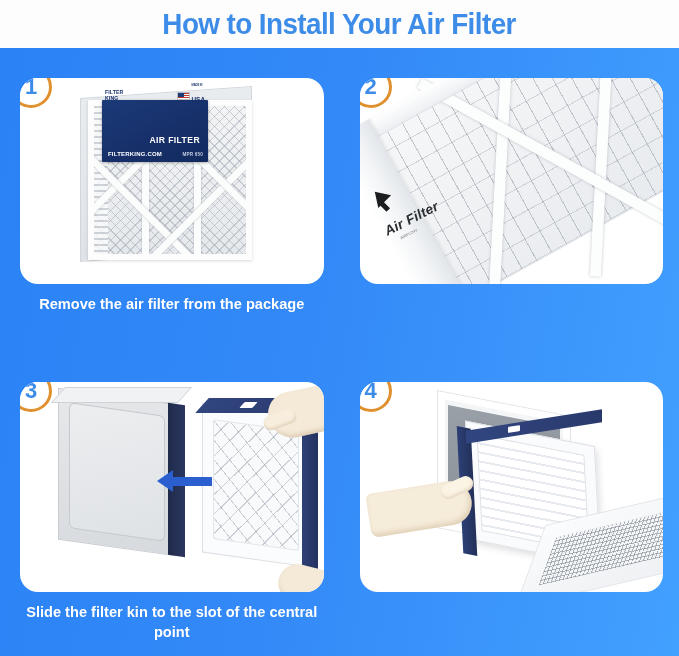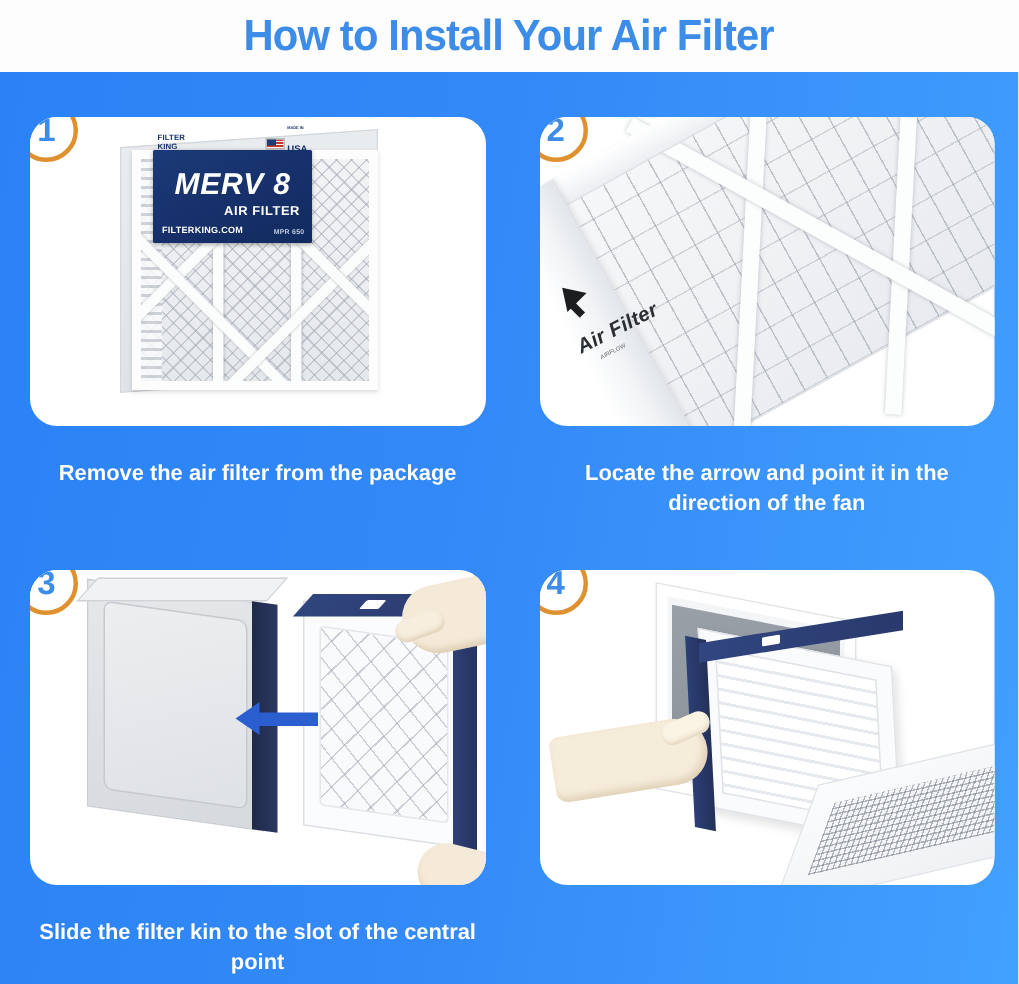--- a/index.html
+++ b/index.html
@@ -79,21 +79,21 @@
     z-index: 3;
   }
   .badge-num {
     font-size: 22px;
     font-weight: 700;
     color: #3d8ce8;
     line-height: 1;
   }
 
   .caption {
-    margin-top: 23px;
+    margin-top: 11px;
     text-align: center;
     color: #ffffff;
     font-size: 14.6px;
     font-weight: 700;
     line-height: 1.35;
     padding: 0 6px;
     text-shadow: 0 0 1px rgba(0,0,0,0.06);
   }
 
   
@@ -485,21 +485,20 @@
                 <div class="brand">KING</div>
               </div>
               <div class="flag-usa">
                 <div class="flag"></div>
                 <div>
                   <span class="usa-sub">MADE IN</span>
                   <span class="usa-txt">USA</span>
                 </div>
               </div>
             </div>
-            <div class="merv">MERV 8</div>
             <div class="airfilter">AIR FILTER</div>
             <div class="lbl-foot">
               <span class="site">FILTERKING.COM</span>
               <span class="mpr">MPR 650</span>
             </div>
           </div>
         </div>
       </div>
       <div class="badge">
         <span class="badge-num">1</span>
@@ -521,21 +520,20 @@
           <div class="p2-arrow"></div>
           <div class="p2-arrow-tail"></div>
           <div class="p2-af-text">Air Filter</div>
           <div class="p2-af-sub">AIRFLOW</div>
         </div>
       </div>
       <div class="badge">
         <span class="badge-num">2</span>
       </div>
     </div>
-    <div class="caption">Locate the arrow and point it in the direction of the fan</div>
   </div>
 
   <div class="panel panel-3">
     <div class="card">
       <div class="art p3">
         <div class="p3-unit">
           <div class="p3-unit-inner"></div>
         </div>
         <div class="p3-unit-top"></div>
         <div class="p3-unit-dark"></div>

